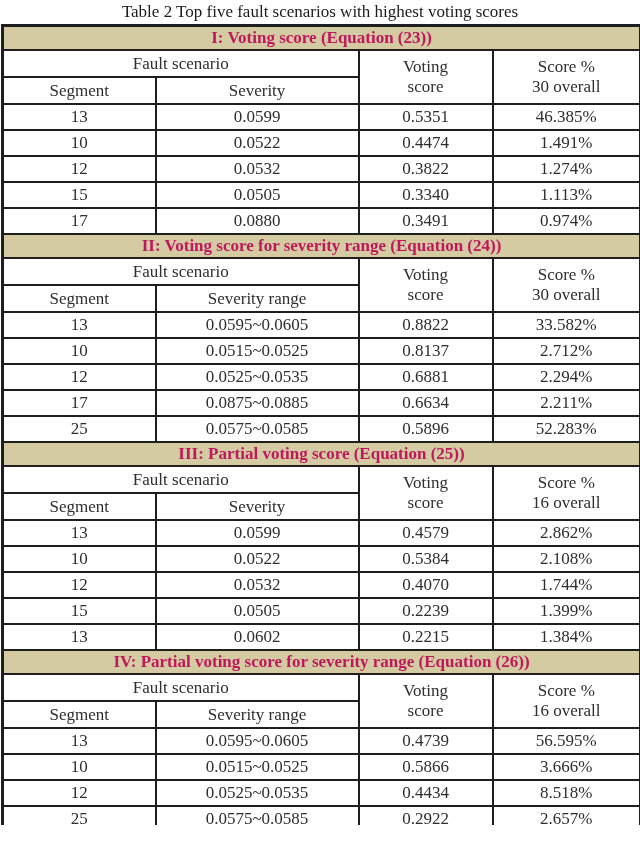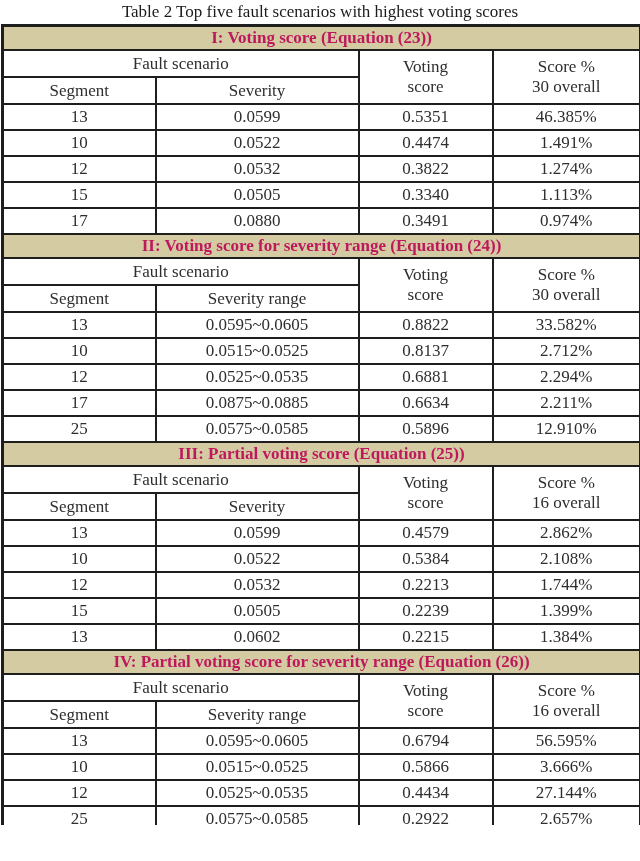--- a/index.html
+++ b/index.html
@@ -139,21 +139,21 @@
         <tr>
           <td>17</td>
           <td>0.0875~0.0885</td>
           <td>0.6634</td>
           <td>2.211%</td>
         </tr>
         <tr>
           <td>25</td>
           <td>0.0575~0.0585</td>
           <td>0.5896</td>
-          <td>12.910%</td>
+          <td>52.283%</td>
         </tr>
       </tbody>
 
     <tbody>
       <tr>
         <td class="band" colspan="4">III: Partial voting score (Equation (25))</td>
       </tr>
       <tr>
         <td colspan="2">Fault scenario</td>
         <td rowspan="2" class="hdr2"><span>Voting</span><br><span>score</span></td>
@@ -173,21 +173,21 @@
         </tr>
         <tr>
           <td>10</td>
           <td>0.0522</td>
           <td>0.5384</td>
           <td>2.108%</td>
         </tr>
         <tr>
           <td>12</td>
           <td>0.0532</td>
-          <td>0.2213</td>
+          <td>0.4070</td>
           <td>1.744%</td>
         </tr>
         <tr>
           <td>15</td>
           <td>0.0505</td>
           <td>0.2239</td>
           <td>1.399%</td>
         </tr>
         <tr>
           <td>13</td>
@@ -208,34 +208,34 @@
       </tr>
       <tr>
         <td>Segment</td>
         <td>Severity range</td>
       </tr>
     </tbody>
     <tbody>
         <tr>
           <td>13</td>
           <td>0.0595~0.0605</td>
-          <td>0.6794</td>
+          <td>0.4739</td>
           <td>56.595%</td>
         </tr>
         <tr>
           <td>10</td>
           <td>0.0515~0.0525</td>
           <td>0.5866</td>
           <td>3.666%</td>
         </tr>
         <tr>
           <td>12</td>
           <td>0.0525~0.0535</td>
           <td>0.4434</td>
-          <td>27.144%</td>
+          <td>8.518%</td>
         </tr>
         <tr>
           <td>25</td>
           <td>0.0575~0.0585</td>
           <td>0.2922</td>
           <td>2.657%</td>
         </tr>
         <tr>
           <td>17</td>
           <td>0.0875~0.0885</td>

